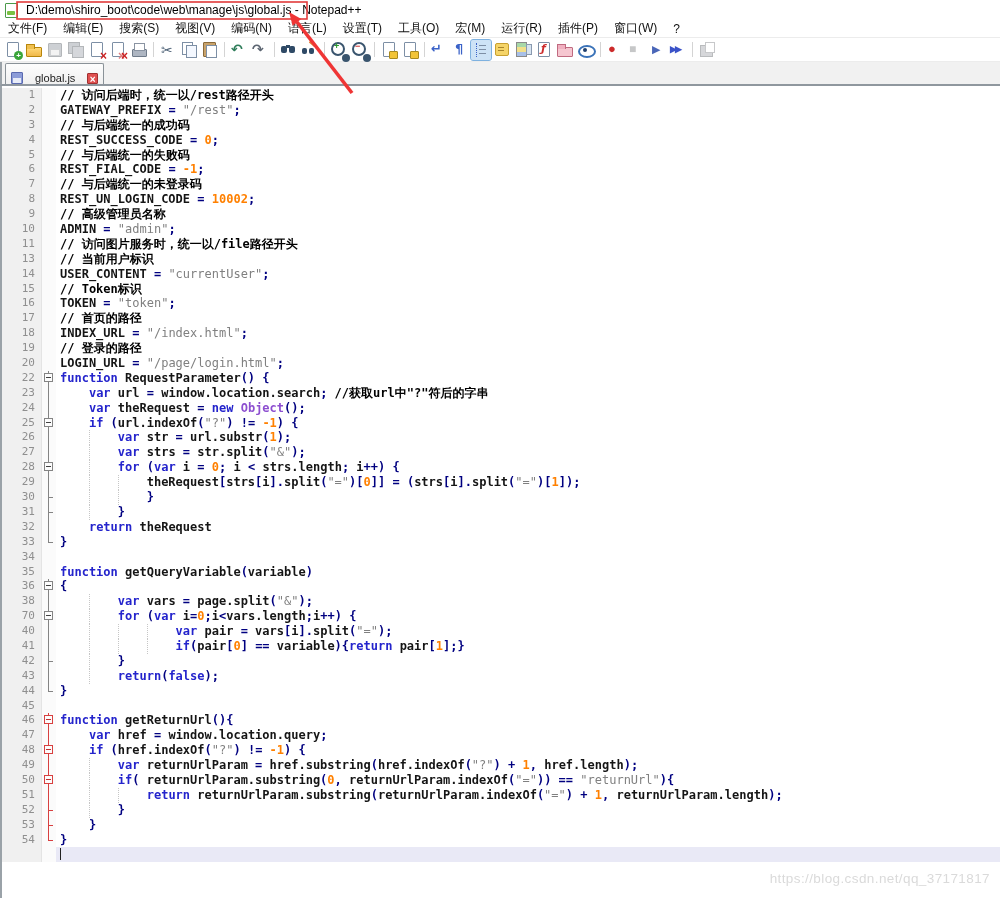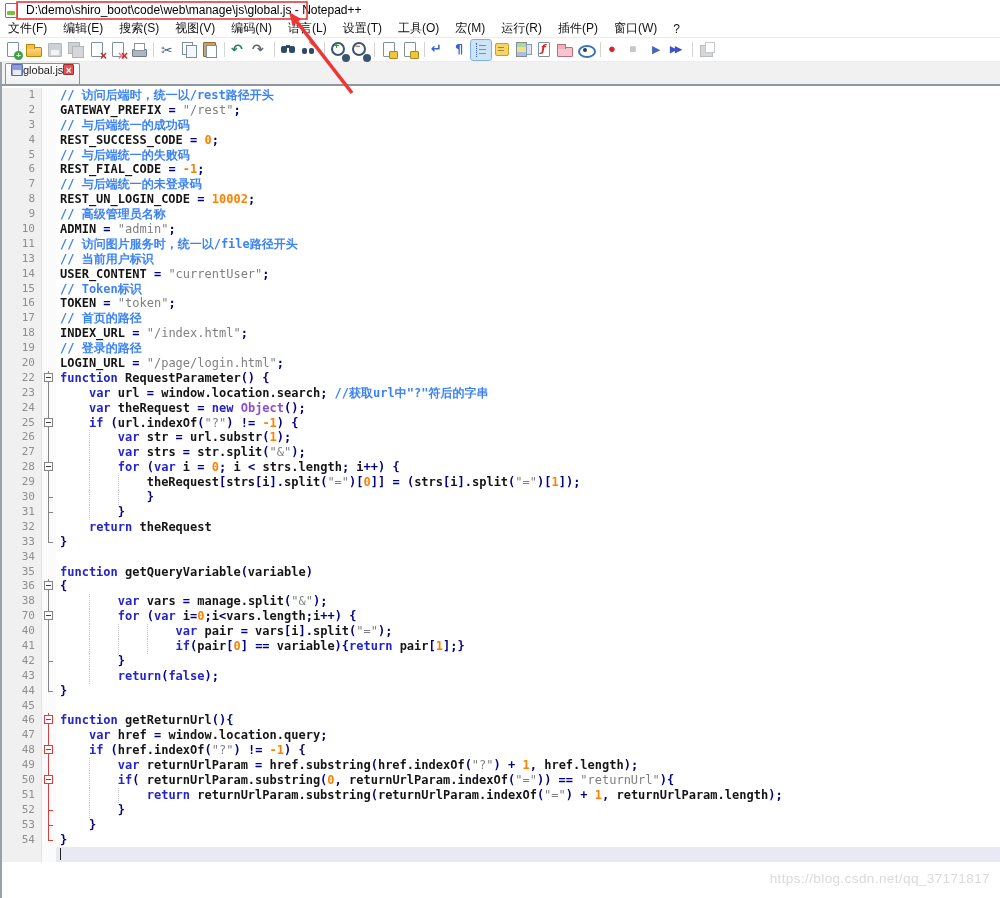--- a/index.html
+++ b/index.html
@@ -65,34 +65,34 @@
 .i-monitor::after{content:"";position:absolute;left:7px;top:8px;width:4px;height:4px;background:#20406e;border-radius:50%}
 .i-record::before{content:"●";position:absolute;left:3px;top:1px;font-size:13px;line-height:16px;color:#cc2a2a}
 .i-stop::before{content:"■";position:absolute;left:3px;top:1px;font-size:12px;line-height:16px;color:#8a9098}
 .i-play::before{content:"▶";position:absolute;left:5px;top:1px;font-size:11px;line-height:16px;color:#4a66b8}
 .i-multi::before{content:"▶▶";position:absolute;left:2px;top:2px;font-size:9px;letter-spacing:-2px;line-height:14px;color:#3a52c8;font-weight:bold}
 .i-savemacro::before{content:"";position:absolute;left:3px;top:5px;width:11px;height:10px;background:#a8b2c2;border:1px solid #6f7b8a}
 .i-savemacro::after{content:"";position:absolute;left:8px;top:2px;width:8px;height:9px;background:#fff;border:1px solid #8a94a2}
 
 
 .tabbar{height:24px;background:#f1f1f1;display:flex;align-items:flex-end;padding-left:3px;border-left:2px solid #9aa2a8;border-bottom:2px solid #8f979e}
-.tab{height:21px;display:flex;align-items:flex-start;gap:0;background:linear-gradient(#fdfdfd,#f0f0f0);border:1px solid #8a9298;border-bottom:none;border-radius:2px 2px 0 0;padding:0 5px;font-size:11px;color:#222}
+.tab{height:21px;display:flex;align-items:flex-end;gap:12px;background:linear-gradient(#fdfdfd,#f0f0f0);border:1px solid #8a9298;border-bottom:none;border-radius:2px 2px 0 0;padding:0 5px;font-size:11px;color:#222}
 .tab-floppy{width:12px;height:12px;position:relative;flex:0 0 auto}
 .tab-floppy::before{content:"";position:absolute;inset:0;background:#8c9cd8;border:1px solid #5a6ab0;border-radius:1px}
 .tab-floppy::after{content:"";position:absolute;left:2px;top:6px;width:8px;height:5px;background:#e8ecf8}
 .tab-close{width:11px;height:11px;background:#e05050;border:1px solid #a03030;color:#fff;border-radius:1px;position:relative;flex:0 0 auto}
 .tab-close::before{content:"×";position:absolute;left:1.5px;top:-0.5px;font:bold 10px/11px "Liberation Sans",sans-serif}
 
 
 .editor{height:812px;border-left:2px solid #9aa2a8;background:#fff;padding-top:2px;overflow:hidden;position:relative}
 .ln{display:flex;height:14.9px;font:bold 12px/14.9px "DejaVu Sans Mono","Liberation Mono",monospace}
 .num{width:40px;flex:0 0 auto;background:#f0f0f0;color:#8f8f8f;text-align:right;padding-right:6px;font-weight:normal;font-size:11px;border-right:1px solid #e4e4e4}
 .fold{width:14px;flex:0 0 auto;background:#fbfbfb;position:relative}
 .code{flex:1;white-space:pre;position:relative;padding-left:4px;color:#151515}
-.k{color:#2424cc}.o{color:#000080}.n{color:#ff8000}.s{color:#808080;font-weight:normal}.c{color:#3b82f6}.t{color:#8d4fd0}.i{color:#151515}
+.k{color:#2424cc}.o{color:#000080}.n{color:#ff8000}.s{color:#808080;font-weight:normal}.c{color:#000000}.t{color:#8d4fd0}.i{color:#151515}
 .guide{position:absolute;top:0;bottom:0;border-left:1px dotted #c6c6c6}
 .vln{position:absolute;left:6px;width:1px;background:#848484}
 .vfull{top:0;bottom:0}.vhalf{top:0;height:7px}
 .stub{position:absolute;left:6px;top:7px;width:5px;height:1px;background:#848484}
 .fbox{position:absolute;left:2px;top:2px;width:9px;height:9px;background:#fcfcfc;border:1px solid #848484}
 .fbox::before{content:"";position:absolute;left:1px;top:3px;width:5px;height:1px;background:#404040}
 .fold.red .vln,.fold.red .stub{background:#d84040}
 .fold.red .fbox{border-color:#d84040}
 .fold.red .fbox::before{background:#c03030}
 .caretline .code{background:#e9e9f6}
@@ -378,21 +378,21 @@
         <i class="vln vfull"></i>
         <b class="fbox"></b>
       </span>
       <span class="code"><span class="o">{</span></span>
     </div>
     <div class="ln">
       <span class="num">38</span>
       <span class="fold">
         <i class="vln vfull"></i>
       </span>
-      <span class="code"><span class="guide" style="left: calc(4ch + 4px);"></span><span class="i">        </span><span class="k">var</span><span class="i"> vars </span><span class="o">=</span><span class="i"> manage.split</span><span class="o">(</span><span class="s">"&amp;"</span><span class="o">);</span></span>
+      <span class="code"><span class="guide" style="left: calc(4ch + 4px);"></span><span class="i">        </span><span class="k">var</span><span class="i"> vars </span><span class="o">=</span><span class="i"> page.split</span><span class="o">(</span><span class="s">"&amp;"</span><span class="o">);</span></span>
     </div>
     <div class="ln">
       <span class="num">70</span>
       <span class="fold">
         <i class="vln vfull"></i>
         <b class="fbox"></b>
       </span>
       <span class="code"><span class="guide" style="left: calc(4ch + 4px);"></span><span class="i">        </span><span class="k">for</span><span class="i"> </span><span class="o">(</span><span class="k">var</span><span class="i"> i</span><span class="o">=</span><span class="n">0</span><span class="o">;</span><span class="i">i</span><span class="o">&lt;</span><span class="i">vars.length</span><span class="o">;</span><span class="i">i</span><span class="o">++)</span><span class="i"> </span><span class="o">{</span></span>
     </div>
     <div class="ln">

